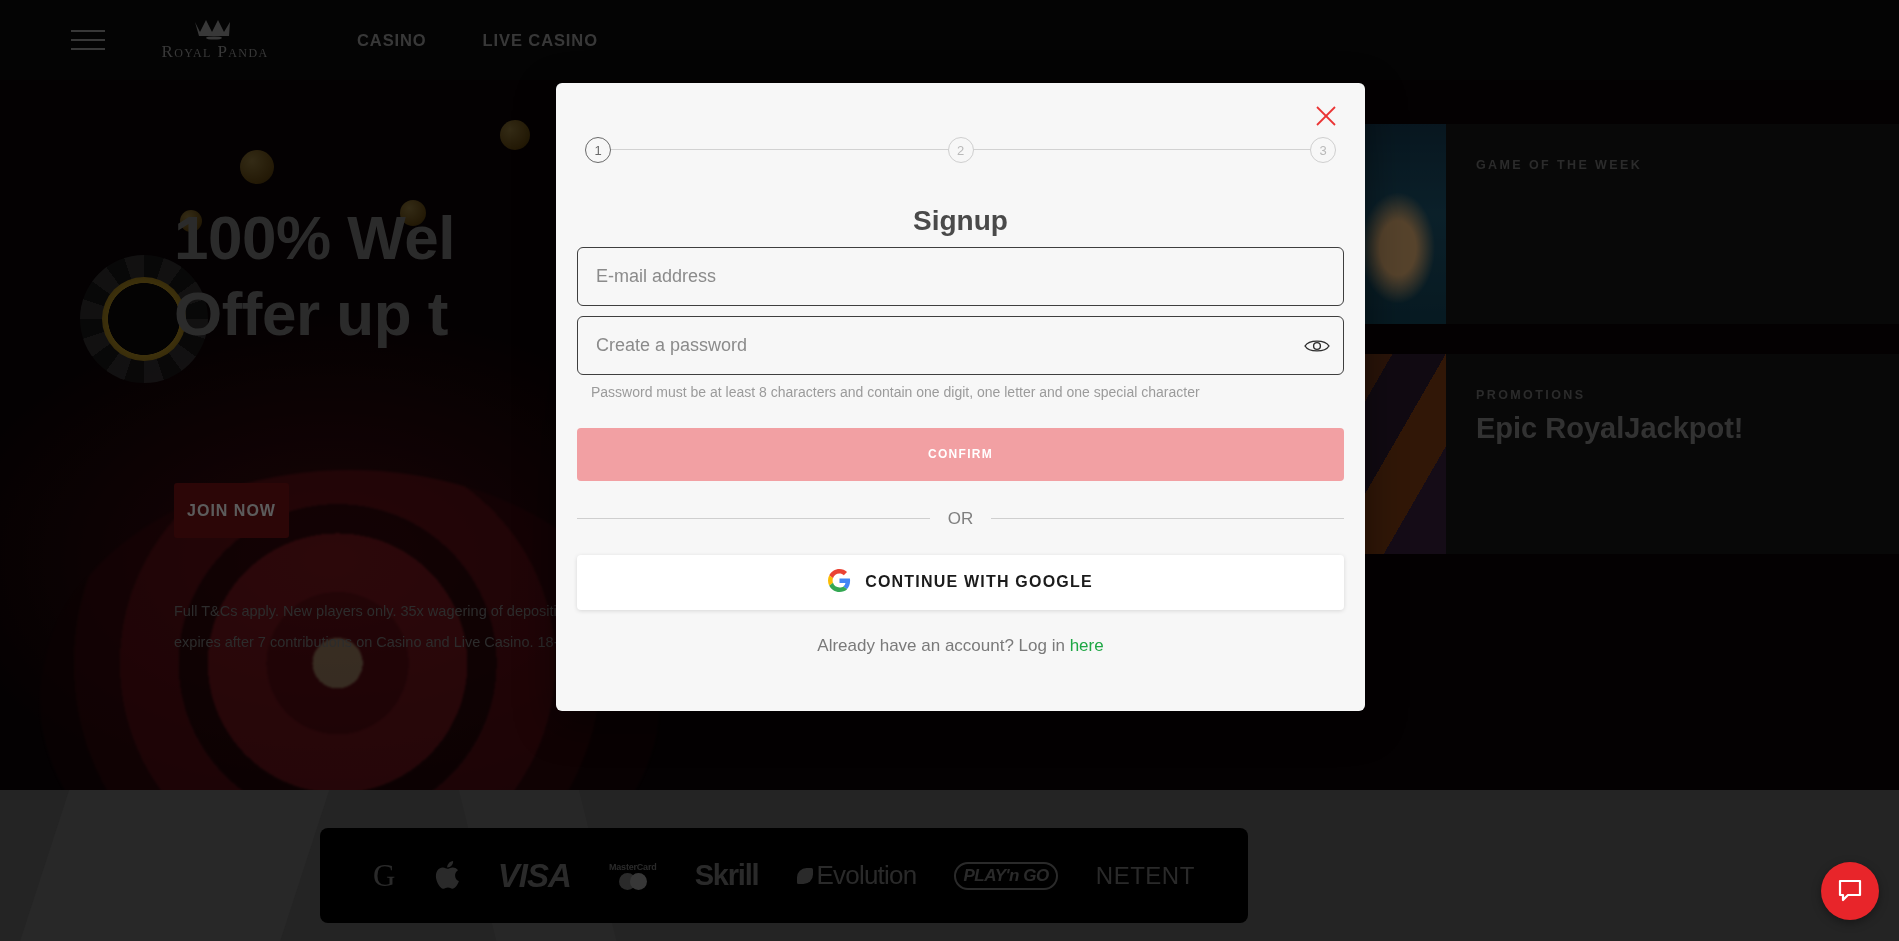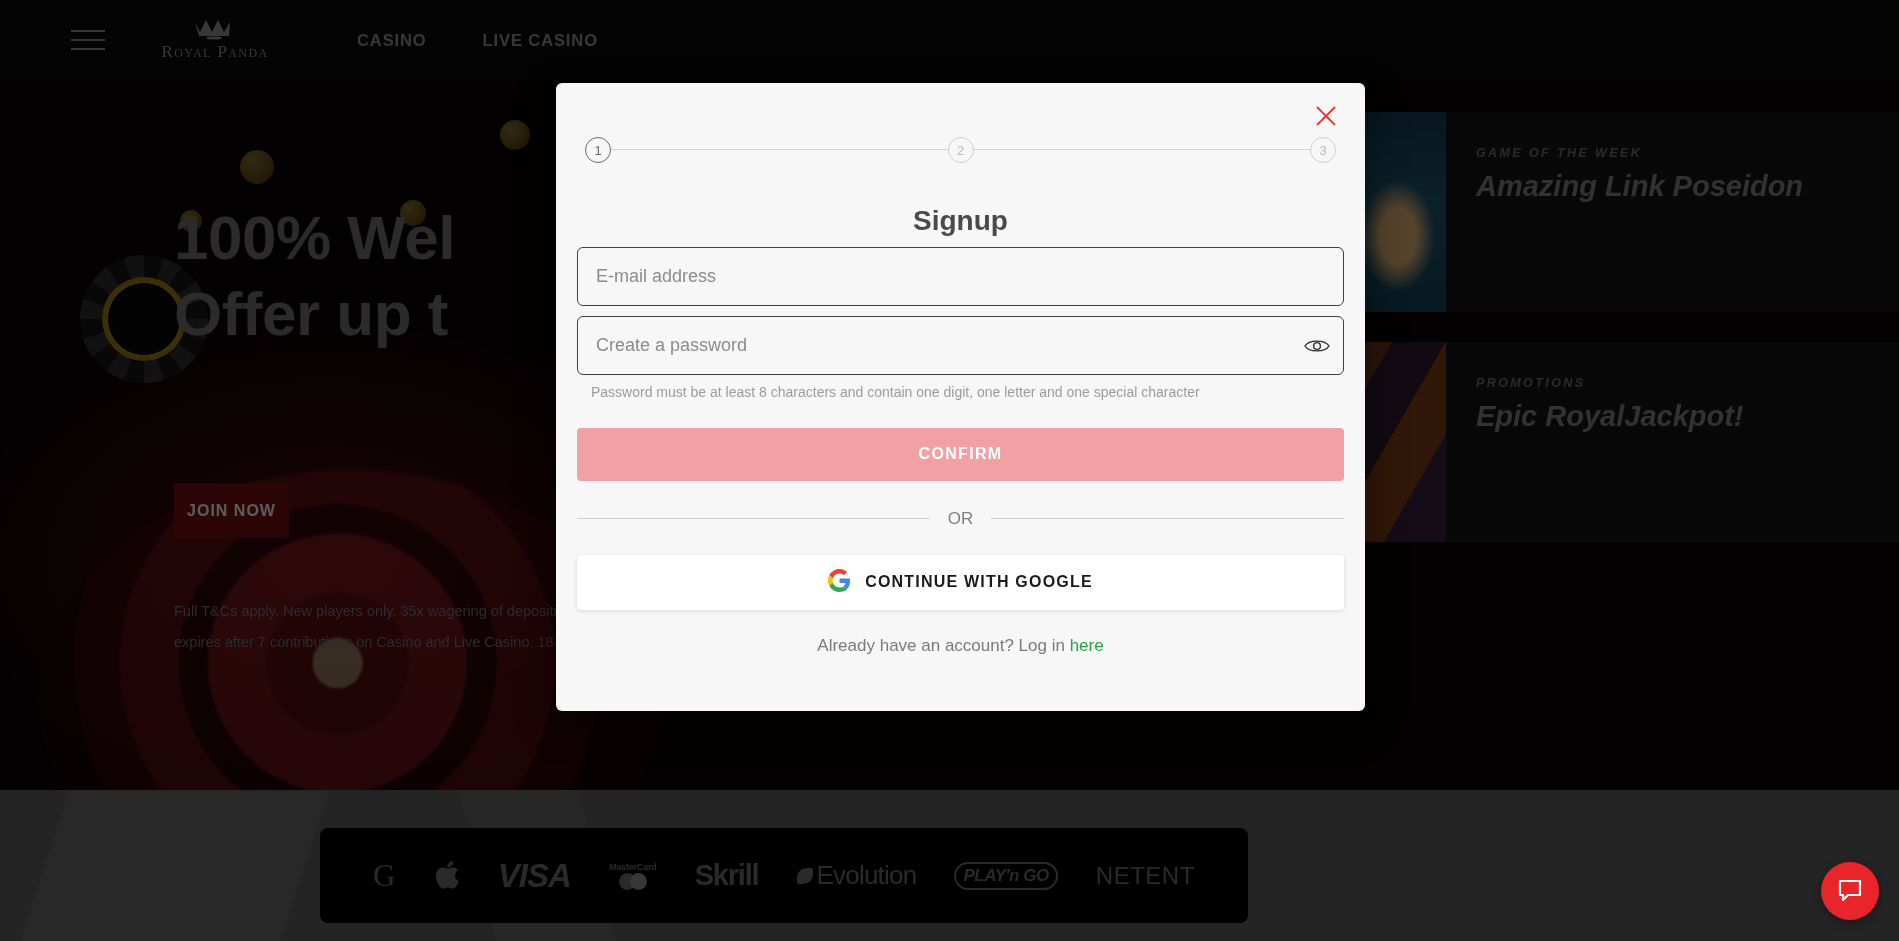--- a/index.html
+++ b/index.html
@@ -80,21 +80,21 @@
     background: #6e0f12; color: #e5e5e5; border: none; border-radius: 3px; cursor: pointer;
     font-family: Liberation Sans, sans-serif; font-size: 16px; font-weight: 700; letter-spacing: 1px;
     white-space: nowrap; display: flex; align-items: center; justify-content: center;
   }
   .hero-terms {
     position: absolute; left: 174px; top: 596px; width: 560px;
     color: #6e6e6e; font-size: 14.5px; line-height: 2.15;
   }
 
   
-  .side-cards { position: absolute; right: 0; top: 112px; width: 560px; font-style: italic; }
+  .side-cards { position: absolute; right: 0; top: 124px; width: 560px; }
   .side-card {
     position: relative; height: 200px; background: #151515; display: flex; overflow: hidden;
     margin-bottom: 30px; cursor: pointer;
   }
   .side-card .thumb { width: 107px; flex: 0 0 107px; }
   .thumb-poseidon {
     background:
       radial-gradient(ellipse 60px 90px at 55% 62%, #d8a86f 0 30%, rgba(0,0,0,0) 62%),
       linear-gradient(180deg, #14394f 0%, #1c5168 45%, #124154 100%);
   }
@@ -192,21 +192,21 @@
   }
   .field input::placeholder { color: #8b8b8b; }
   .eye-btn {
     width: 52px; height: 100%; display: flex; align-items: center; justify-content: center;
     cursor: pointer; background: transparent; border: none;
   }
   .field-hint { margin: 8px 14px 0 14px; color: #9b9b9b; font-size: 14px; line-height: 1.35; }
   .confirm-btn {
     margin-top: 26px; width: 100%; height: 53px; border: none; border-radius: 4px;
     background: #f2a0a3; color: #fff; cursor: pointer;
-    font-family: "Liberation Sans", sans-serif; font-size: 16px; font-weight: 700; letter-spacing: 1.3px;
+    font-family: "Liberation Sans", sans-serif; font-size: 12px; font-weight: 700; letter-spacing: 1.3px;
   }
   .or-row { display: flex; align-items: center; gap: 18px; margin-top: 28px; }
   .or-row .line { flex: 1; height: 1px; background: #cfcfcf; }
   .or-row .or { color: #7f7f7f; font-size: 17px; }
   .google-btn {
     margin-top: 26px; width: 100%; height: 55px; background: #fff; border: none; border-radius: 4px;
     display: flex; align-items: center; justify-content: center; gap: 14px; cursor: pointer;
     box-shadow: 0 1px 4px rgba(0,0,0,.13);
     font-family: "Liberation Sans", sans-serif; font-size: 16px; font-weight: 700;
     letter-spacing: 1.2px; color: #1b1b1b;
@@ -236,21 +236,20 @@
 
       <button class="join-btn">JOIN NOW</button>
 
       <div class="hero-terms">Full T&amp;Cs apply. New players only. 35x wagering of depositing. Received bonus expires after 7 contributions on Casino and Live Casino. 18+.</div>
 
       <div class="side-cards">
         <div class="side-card">
           <div class="thumb thumb-poseidon"></div>
           <div class="card-body">
             <div class="card-kicker">GAME OF THE WEEK</div>
-            <div class="card-title">Amazing Link Poseidon</div>
           </div>
         </div>
         <div class="side-card">
           <div class="thumb thumb-grid"></div>
           <div class="card-body">
             <div class="card-kicker">PROMOTIONS</div>
             <div class="card-title">Epic RoyalJackpot!</div>
           </div>
         </div>
       </div>

